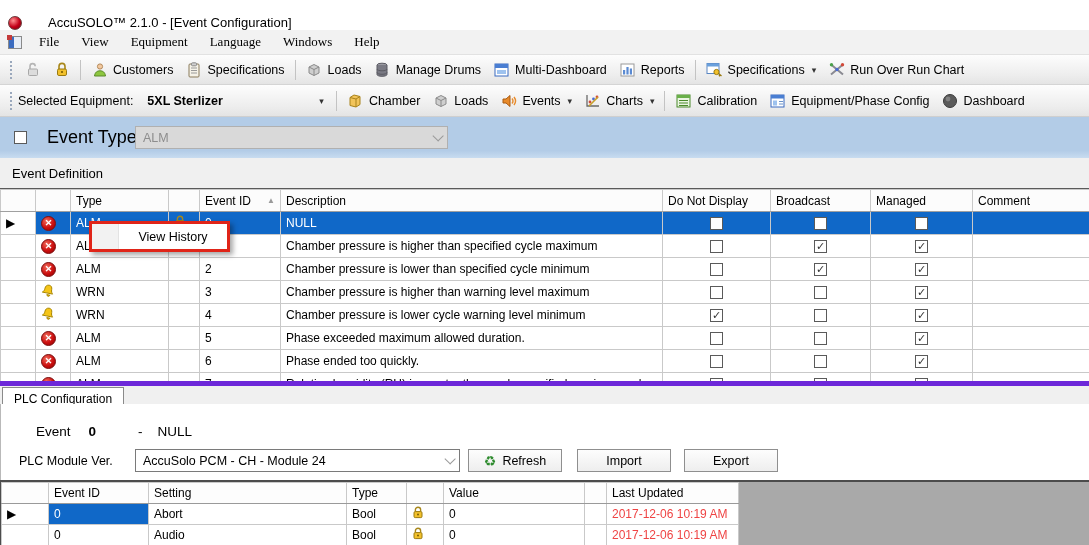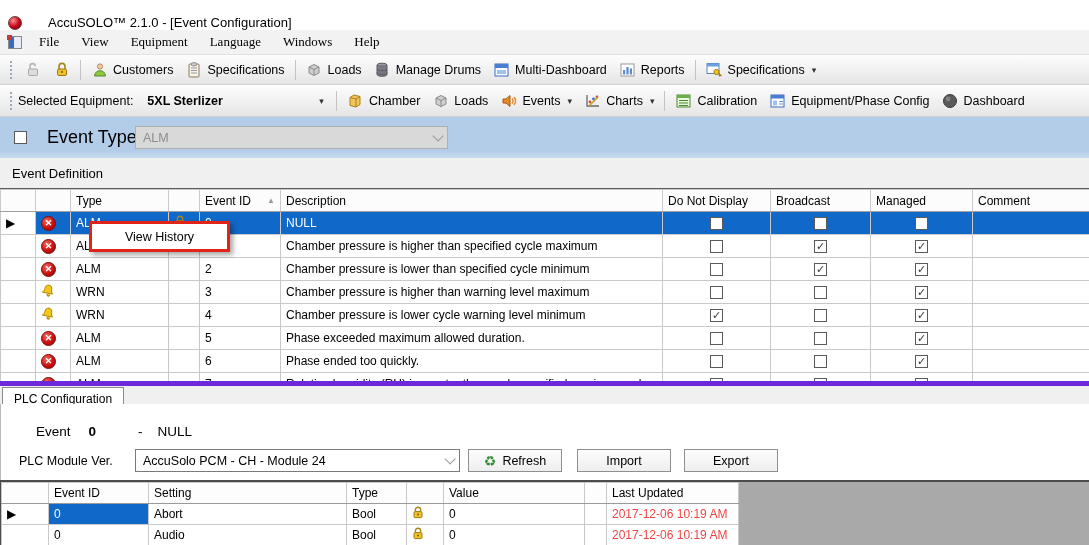--- a/index.html
+++ b/index.html
@@ -57,21 +57,21 @@
   td.c-sel { background:#fff; text-align:center; font-size:10px; padding:0; }
   td.c-icon, td.c-lock { text-align:center; padding:0; }
   td.c-chk { text-align:center; padding:0; }
   td.c-chk .cb { margin:0 auto; }
   .hdr-flex { display:flex; align-items:center; }
   .sort-asc { margin-left:auto; font-size:8px; color:#9a9a9a; }
   .icon-alarm { width:15px; height:15px; border-radius:50%; background:radial-gradient(circle at 35% 30%, #f06a5a, #cc1010 55%, #8e0000); border:1px solid #7c1010; color:#fff; font-size:9px; font-weight:bold; line-height:13px; display:inline-block; text-align:center; }
 
   
   .ctx-annotation { left:89px; top:221px; width:141px; height:31px; border:3px solid #e02418; background:#fff; z-index:60; box-shadow:3px 3px 5px rgba(0,0,0,0.35); }
-  .ctx-menu { display:flex; width:100%; height:100%; background:#fff;flex-direction:column; }
+  .ctx-menu { display:flex; width:100%; height:100%; background:#fff; }
   .ctx-gutter { width:27px; background:#f2f2f2; border-right:1px solid #e3e3e3; flex:none; }
   .ctx-item { flex:1; display:flex; align-items:center; justify-content:center; font-size:12.5px; cursor:default; }
 
   
   .tabstrip { left:0; top:381px; width:1089px; height:29px; background:#f0f0f0; border-top:5px solid #6d28d9; }
   .tab-active { position:absolute; left:2px; top:1px; height:22px; background:#fff; border:1px solid #8a8a8a; border-bottom:none; display:flex; align-items:center; padding:0 11px; font-size:12px; }
   .plc-panel { left:0; top:404px; width:1089px; height:141px; background:#fff; border-left:1px solid #b9b9b9; }
   .ev-line { position:absolute; left:35px; top:20px; font-size:13.5px; display:flex; gap:0; }
   .ev-bold { font-weight:normal; }
   .ev-num { font-weight:bold; margin-left:18px; }
@@ -196,20 +196,31 @@
     <span class="icon16">
       <svg width="16" height="15" viewBox="0 0 16 15">
           <rect x="1" y="1.5" width="12" height="10" fill="#fff" stroke="#5a86c2"></rect>
           <rect x="1" y="1.5" width="12" height="3" fill="#6aa0dc"></rect>
           <circle cx="10.5" cy="10" r="2.6" fill="#f2c12c" stroke="#9a7a10"></circle>
           <path d="M12.5 11.5l3 2.5M14 13l-1 1.2" stroke="#9a7a10" stroke-width="1.4" fill="none"></path>
         </svg>
     </span>
     <span>Specifications</span>
     <span class="dd-arrow">▾</span>
+  </span>
+  <span class="tbtn">
+    <span class="icon16">
+      <svg width="16" height="15" viewBox="0 0 16 15">
+          <path d="M2 2.5l12 10M14 2.5l-12 10" stroke="#8a8a92" stroke-width="2" fill="none"></path>
+          <circle cx="2.5" cy="2.8" r="1.7" fill="#4aa04a"></circle>
+          <circle cx="13.5" cy="2.8" r="1.7" fill="#d24a3a"></circle>
+          <circle cx="8" cy="7.5" r="1.7" fill="#4a6ad2"></circle>
+        </svg>
+    </span>
+    <span>Run Over Run Chart</span>
   </span>
 </div>
 
 <div class="abs toolbar toolbar2">
   <span class="grip"></span>
   <span class="eq-label">Selected Equipment:</span>
   <span class="eq-value">5XL Sterlizer</span>
   <span class="dd-arrow" style="margin-right:8px;">▾</span>
   <span class="tsep"></span>
   <span class="tbtn">

